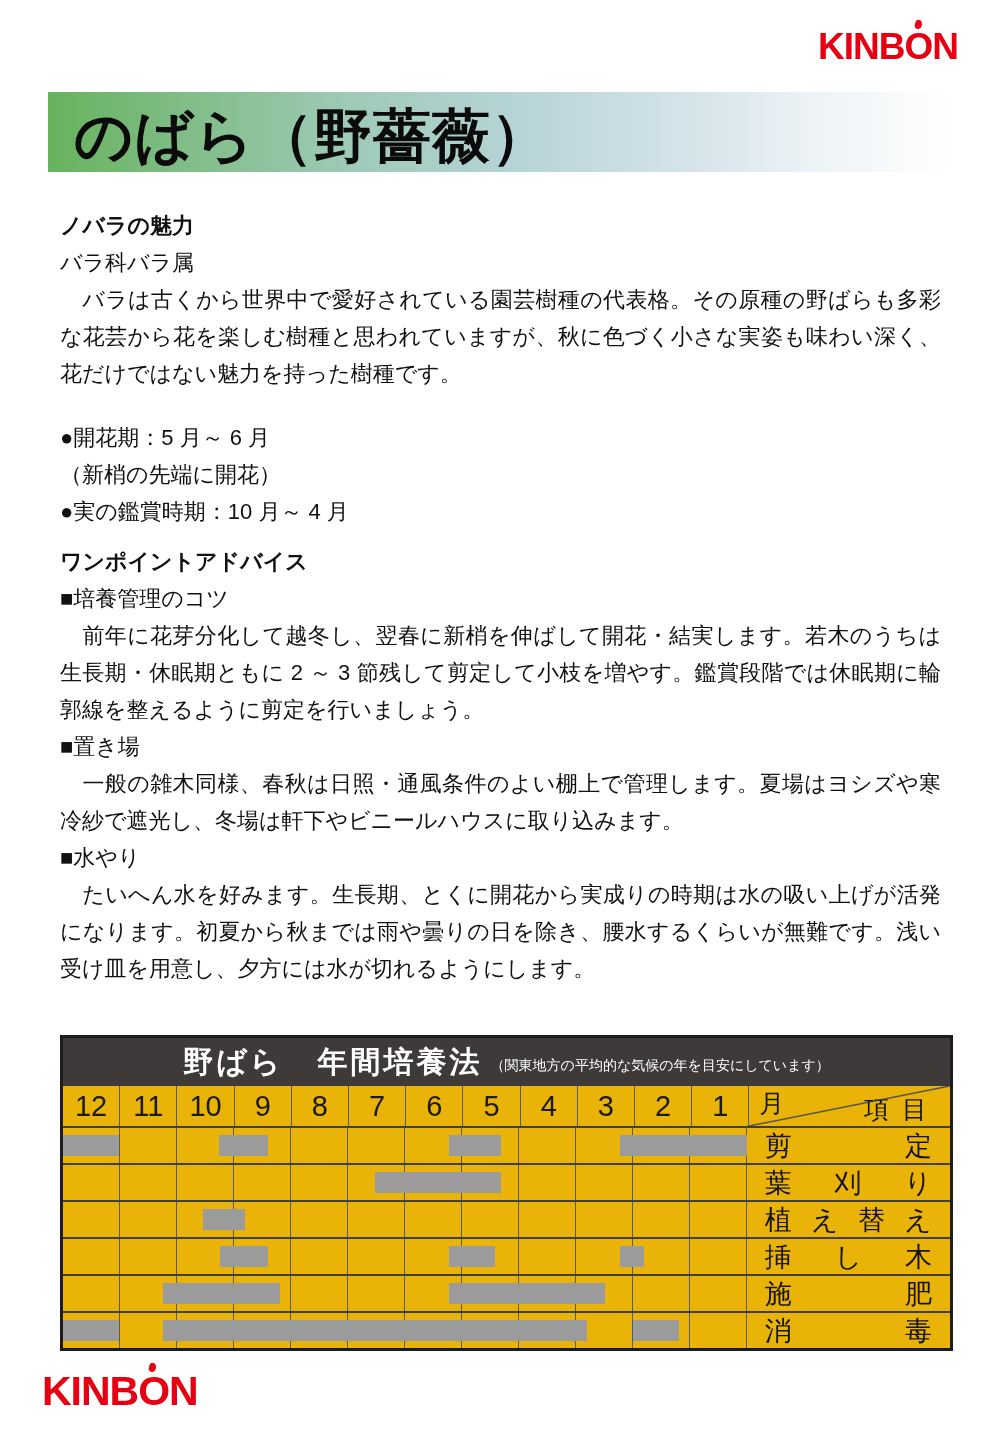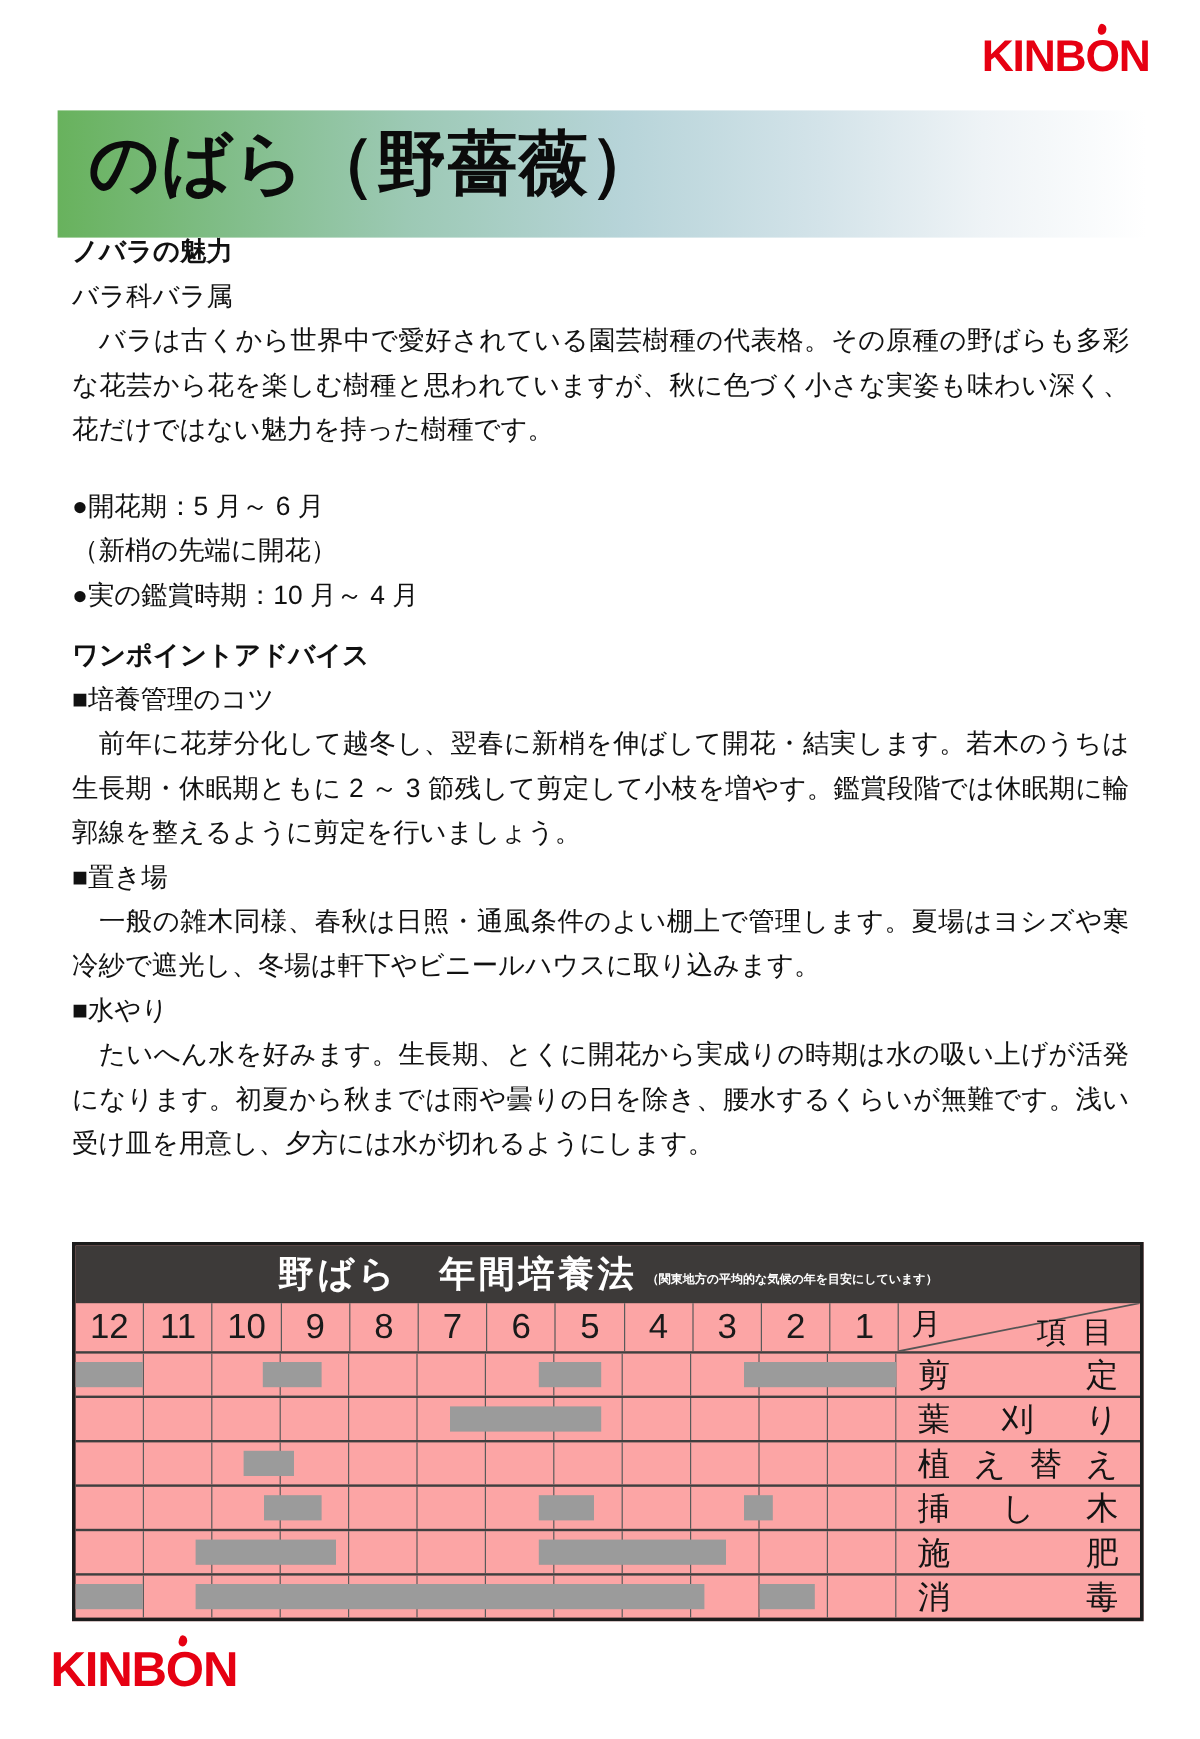--- a/index.html
+++ b/index.html
@@ -17,51 +17,51 @@
   .logo-top{top:28px;right:42px;font-size:37px;}
   .logo-bottom{top:1371px;left:42px;font-size:41px;}
   .logo .o-dot{
     position:absolute;top:-8px;width:7px;height:9px;border-radius:40% 60% 50% 50%;
     background:#e60012;transform:rotate(18deg);
   }
   .logo-top .o-dot{left:69%;}
   .logo-bottom .o-dot{left:69%;}
   
   .banner{
-    position:absolute;top:92px;left:48px;width:907px;height:106px;
+    position:absolute;top:92px;left:48px;width:907px;height:80px;
     background:linear-gradient(90deg,#68b25d 0%,#7ebc84 14%,#9cc9b4 32%,
                #b7d4d9 52%,#d3e3e9 70%,#eef3f6 85%,#ffffff 100%);
   }
   .banner .t{
     font-family:"Liberation Serif","DejaVu Serif",serif;
     font-weight:700;font-size:58px;line-height:90px;color:#0b0b0b;
     padding-left:26px;letter-spacing:1px;white-space:nowrap;
   }
   
-  .content{position:absolute;top:191px;left:60px;width:881px;}
+  .content{position:absolute;top:207px;left:60px;width:881px;}
   .tline{font-size:22px;line-height:37px;}
   .bold{font-weight:700;}
   .para{font-size:22px;line-height:37px;text-align:justify;}
   .facts{margin-top:27px;}
   .advice-heading{margin-top:13px;}
   
   .gtable{
     position:absolute;top:1035px;left:60px;width:893px;
-    border:3px solid #1c1c1c;box-sizing:border-box;background:#fca5a5;
+    border:3px solid #1c1c1c;box-sizing:border-box;background:#eab308;
   }
   .gtitle{
     height:48px;background:#3d3a39;color:#fff;display:flex;
     align-items:center;justify-content:center;white-space:nowrap;
   }
   .gtitle .main,.gtitle .sub{
     font-family:"Liberation Serif","DejaVu Serif",serif;
     font-weight:700;font-size:30px;letter-spacing:3px;
   }
   .gtitle .main{margin-right:34px;}
-  .gtitle .note{font-size:10px;margin-left:8px;margin-top:8px;letter-spacing:0;font-weight:bold;}
+  .gtitle .note{font-size:14px;margin-left:8px;margin-top:8px;letter-spacing:0;}
   .gbody{display:flex;flex-direction:column;}
   .grow{display:flex;height:37px;box-sizing:border-box;border-top:2px solid #3f3f3f;}
   .grow.months{height:40px;border-top:none;}
   .gmontharea{position:relative;width:756px;display:flex;box-sizing:border-box;}
   .gcell{
     flex:1 1 0;border-right:1px solid #5a5a5a;box-sizing:border-box;
     display:flex;align-items:center;justify-content:center;
   }
   .months .gcell{font-size:29px;font-weight:500;color:#1a1a1a;}
   .glabel{

